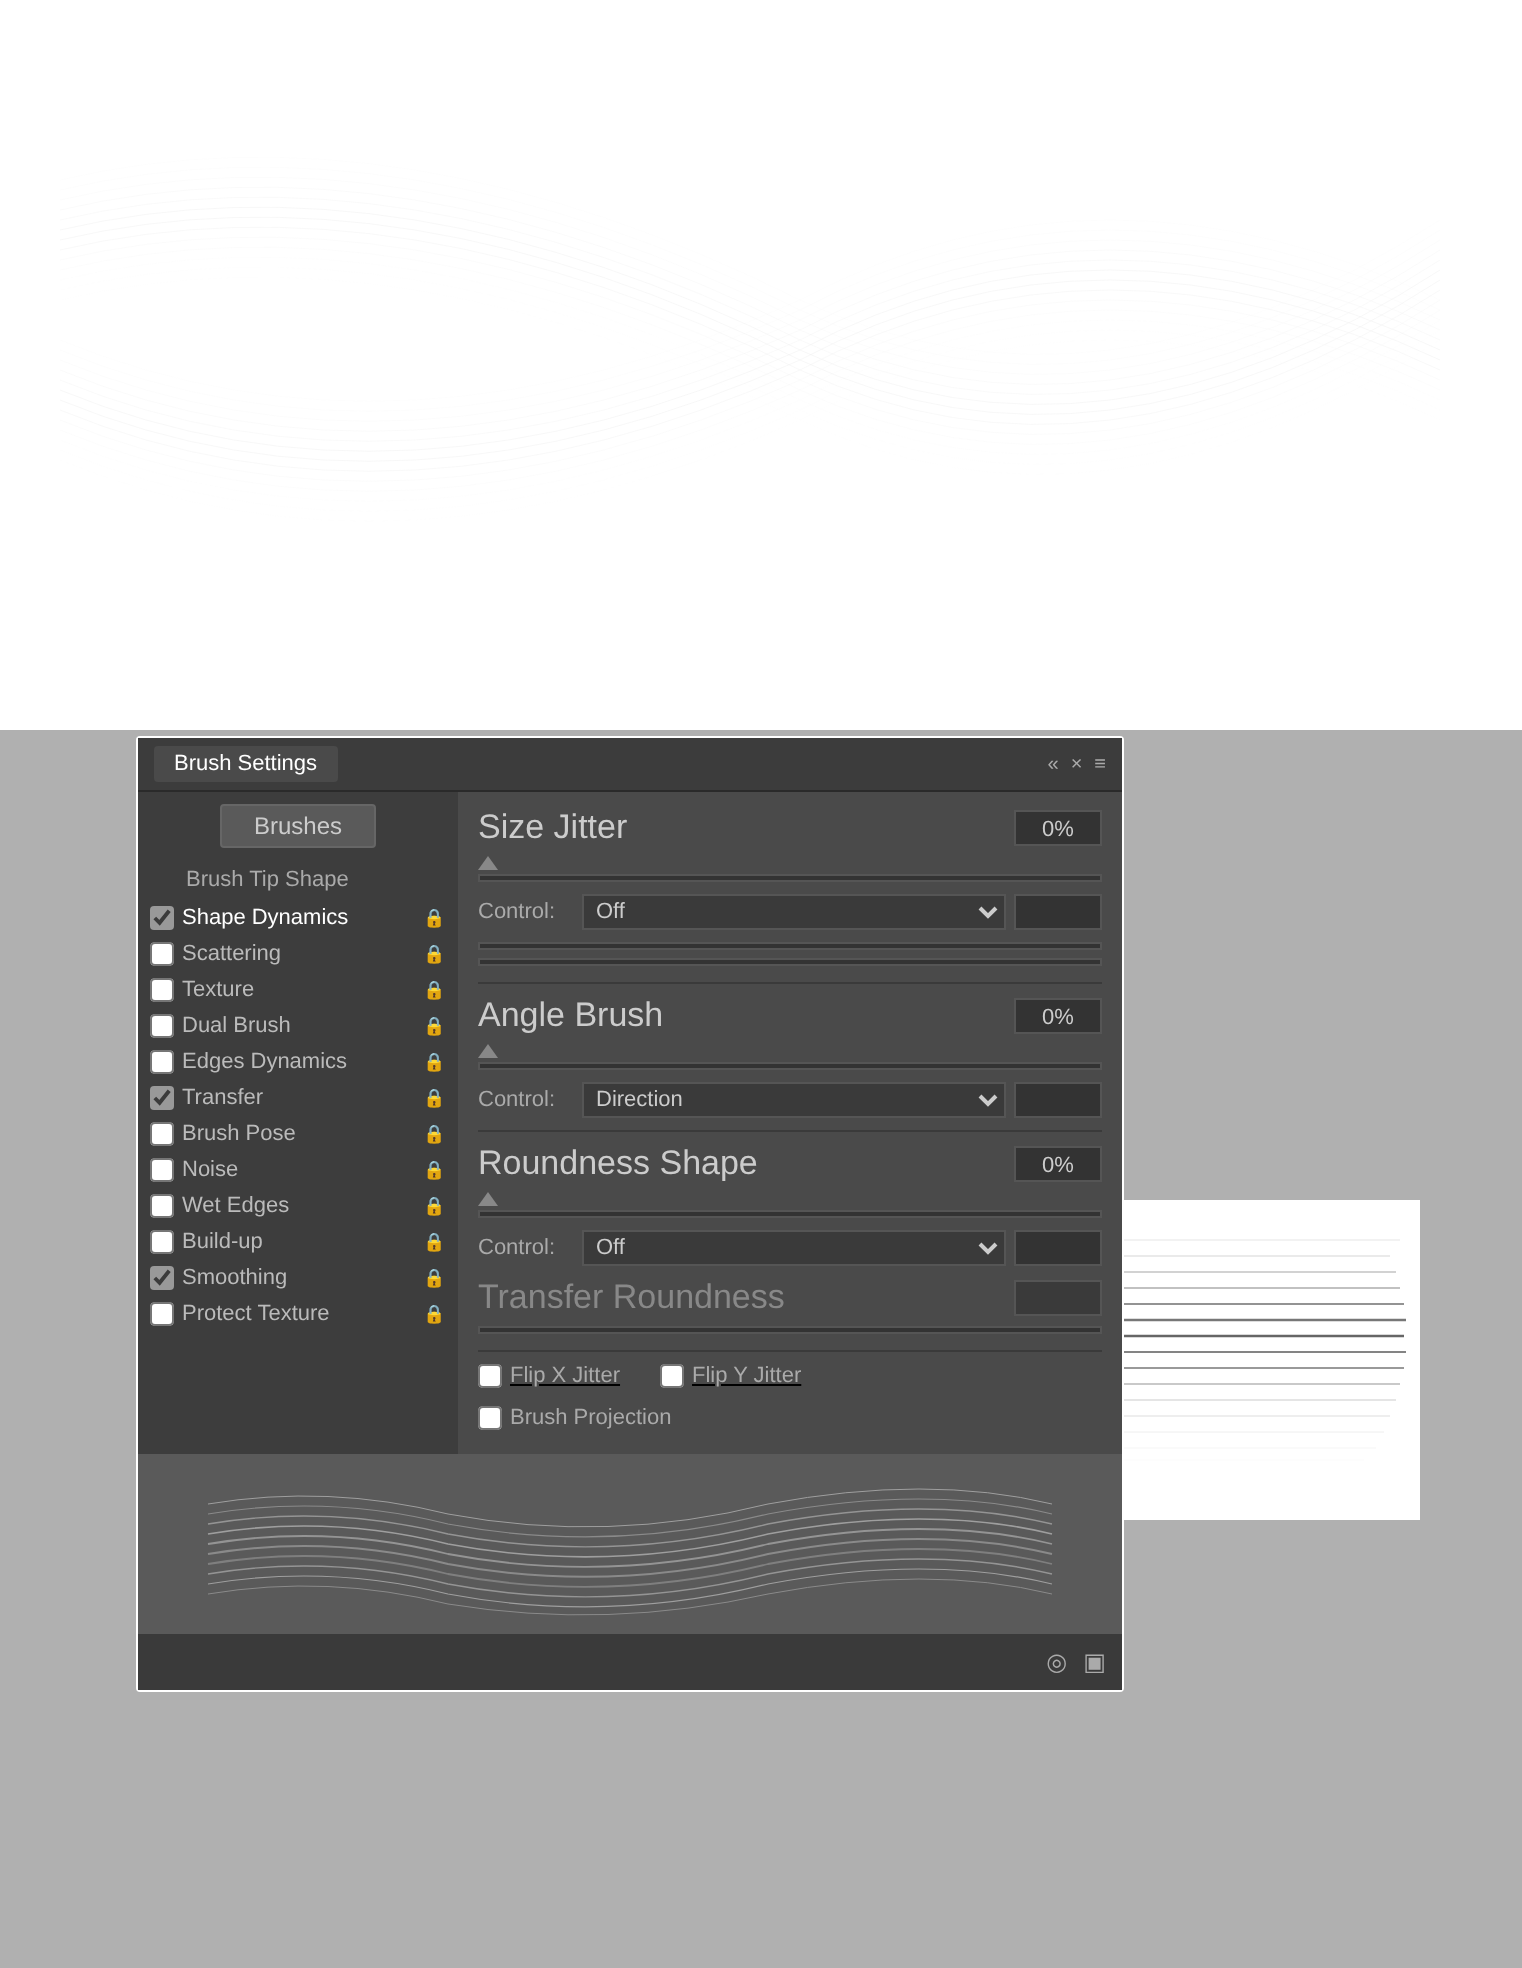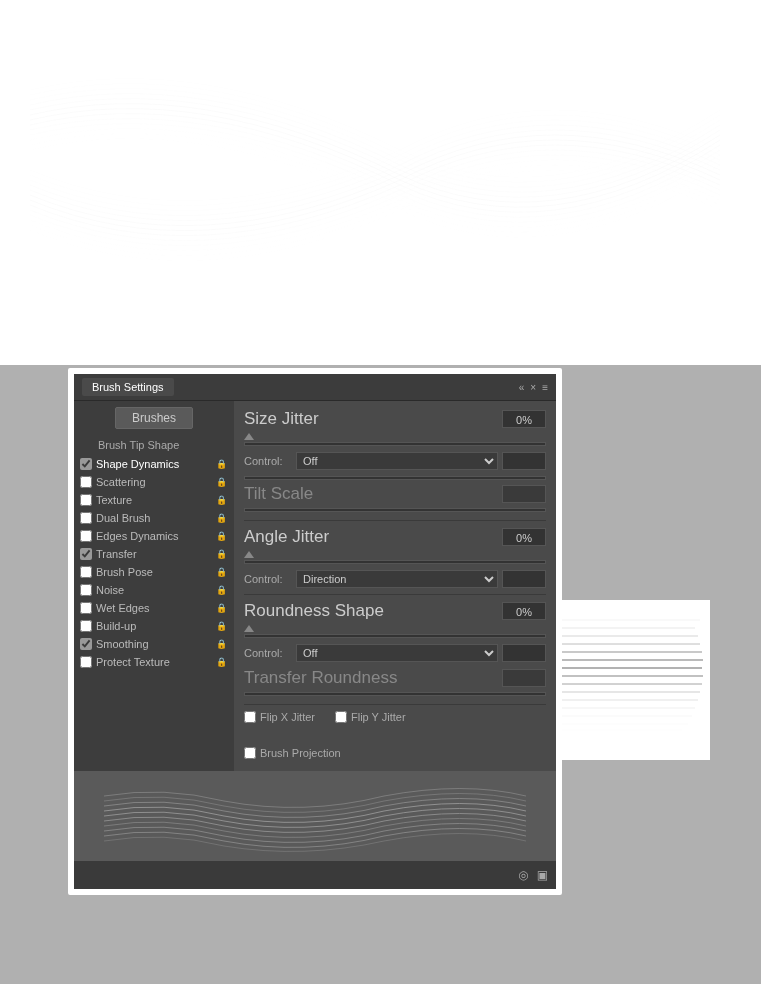--- a/index.html
+++ b/index.html
@@ -42,21 +42,21 @@
       overflow: hidden;
     }
 
     
     .panel {
       position: absolute;
       top: 368px;
       left: 68px;
       width: 494px;
       background: #4a4a4a;
-      border: 6px solid #ffffff;
+      border: 1px solid #ffffff;
       border-radius: 2px;
     }
 
     .panel-title-bar {
       background: #3c3c3c;
       padding: 4px 8px;
       display: flex;
       align-items: center;
       justify-content: space-between;
       border-bottom: 1px solid #2a2a2a;
@@ -466,30 +466,26 @@
       <div class="control-row">
         <span class="control-label">Control:</span>
         <select class="control-select">
           <option>Off</option>
         </select>
         <div class="control-extra"></div>
       </div>
 
       <div class="min-slider"></div>
 
+      <div class="tilt-scale-slider" style="margin-bottom:8px;"></div>
+
+      <hr class="section-divider">
+
       <div class="param-row">
-        <span class="param-label dimmed">Tilt Scale</span>
-        <div class="param-value" style="background:#3a3a3a; color:#888;"></div>
-      </div>
-      <div class="tilt-scale-slider" style="margin-bottom:8px;"></div>
-
-      <hr class="section-divider">
-
-      <div class="param-row">
-        <span class="param-label">Angle Jitter</span>
+        <span class="param-label">Angle Brush</span>
         <div class="param-value">0%</div>
       </div>
 
       <div class="slider-container">
         <div style="display:flex; align-items:center; margin-bottom:2px;">
           <div style="width:0; height:0; border-left:5px solid transparent; border-right:5px solid transparent; border-bottom:7px solid #888; margin-right:4px;"></div>
         </div>
         <div class="full-slider"></div>
       </div>
 
@@ -524,21 +520,21 @@
       </div>
 
       <div class="param-row">
         <span class="param-label dimmed">Transfer Roundness</span>
         <div class="param-value" style="background:#3a3a3a; color:#888;"></div>
       </div>
       <div class="min-slider" style="margin-bottom:8px;"></div>
 
       <hr class="section-divider">
 
-      <div style="display:flex; gap:20px; margin-bottom:20px;">
+      <div style="display:flex; gap:20px; margin-bottom:5px;text-decoration:underline;">
         <div class="checkbox-row">
           <input type="checkbox" style="">
           <label>Flip X Jitter</label>
         </div>
         <div class="checkbox-row">
           <input type="checkbox" style="">
           <label>Flip Y Jitter</label>
         </div>
       </div>
 

